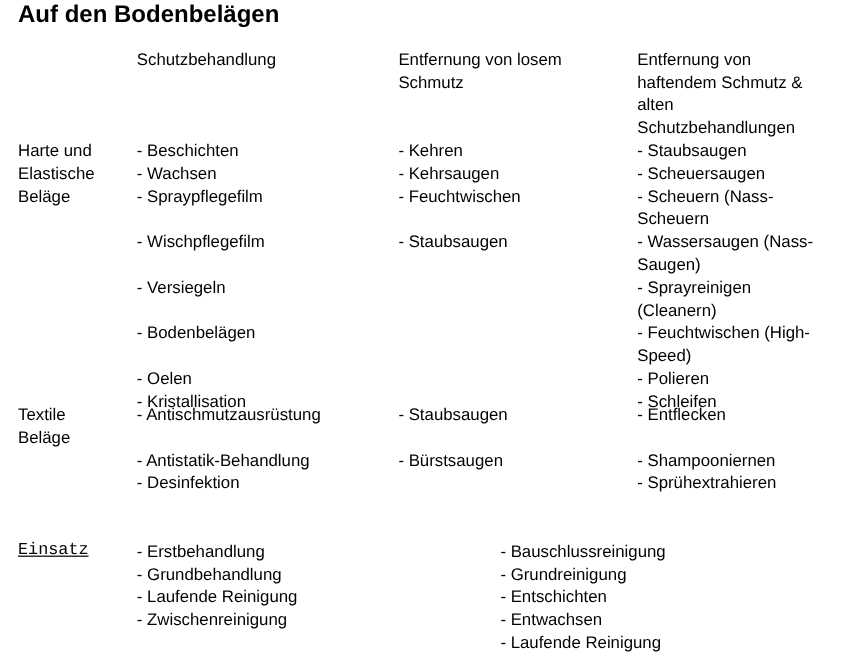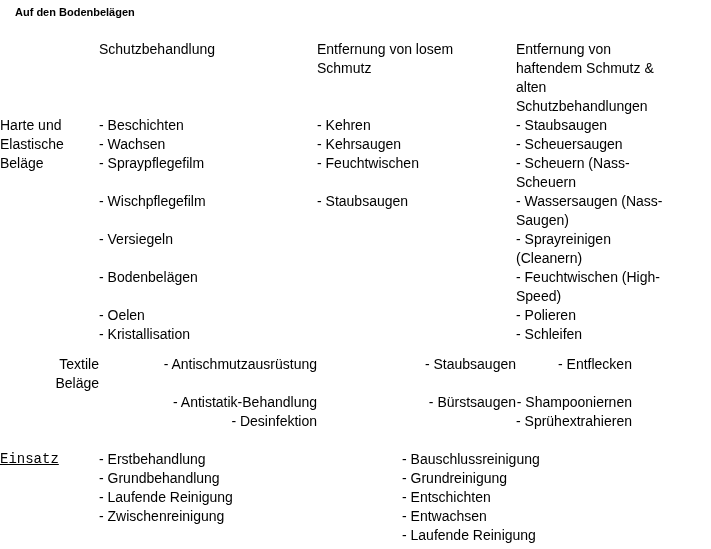--- a/index.html
+++ b/index.html
@@ -11,33 +11,34 @@
     font-family: "Liberation Sans", sans-serif;
     font-size: 14px;
     line-height: 19px;
     position: relative;
     overflow: hidden;
   }
   .title {
     position: absolute;
     left: 15px;
     top: 3px;
-    font-size: 11px;
+    font-size: 20px;
     font-weight: bold;
     white-space: nowrap;
   }
   .grid {
     position: absolute;
     left: 0;
     width: 581px;
     box-sizing: border-box;
+    padding-left: 15px;
     display: grid;
   }
   .grid.main    { top: 40px;  grid-template-columns: 99px 218px 199px 1fr; }
-  .grid.textile { top: 355px; grid-template-columns: 99px 218px 199px 1fr; text-align: right; }
+  .grid.textile { top: 336px; grid-template-columns: 99px 218px 199px 1fr; }
   .grid.einsatz { top: 450px; grid-template-columns: 99px 303px 1fr; }
   .tr { display: contents; }
   .td {
     height: 19px;
     white-space: nowrap;
     overflow: visible;
   }
   .u { text-decoration: underline; font-family: Liberation Mono, monospace; }
 </style>
 </head>

